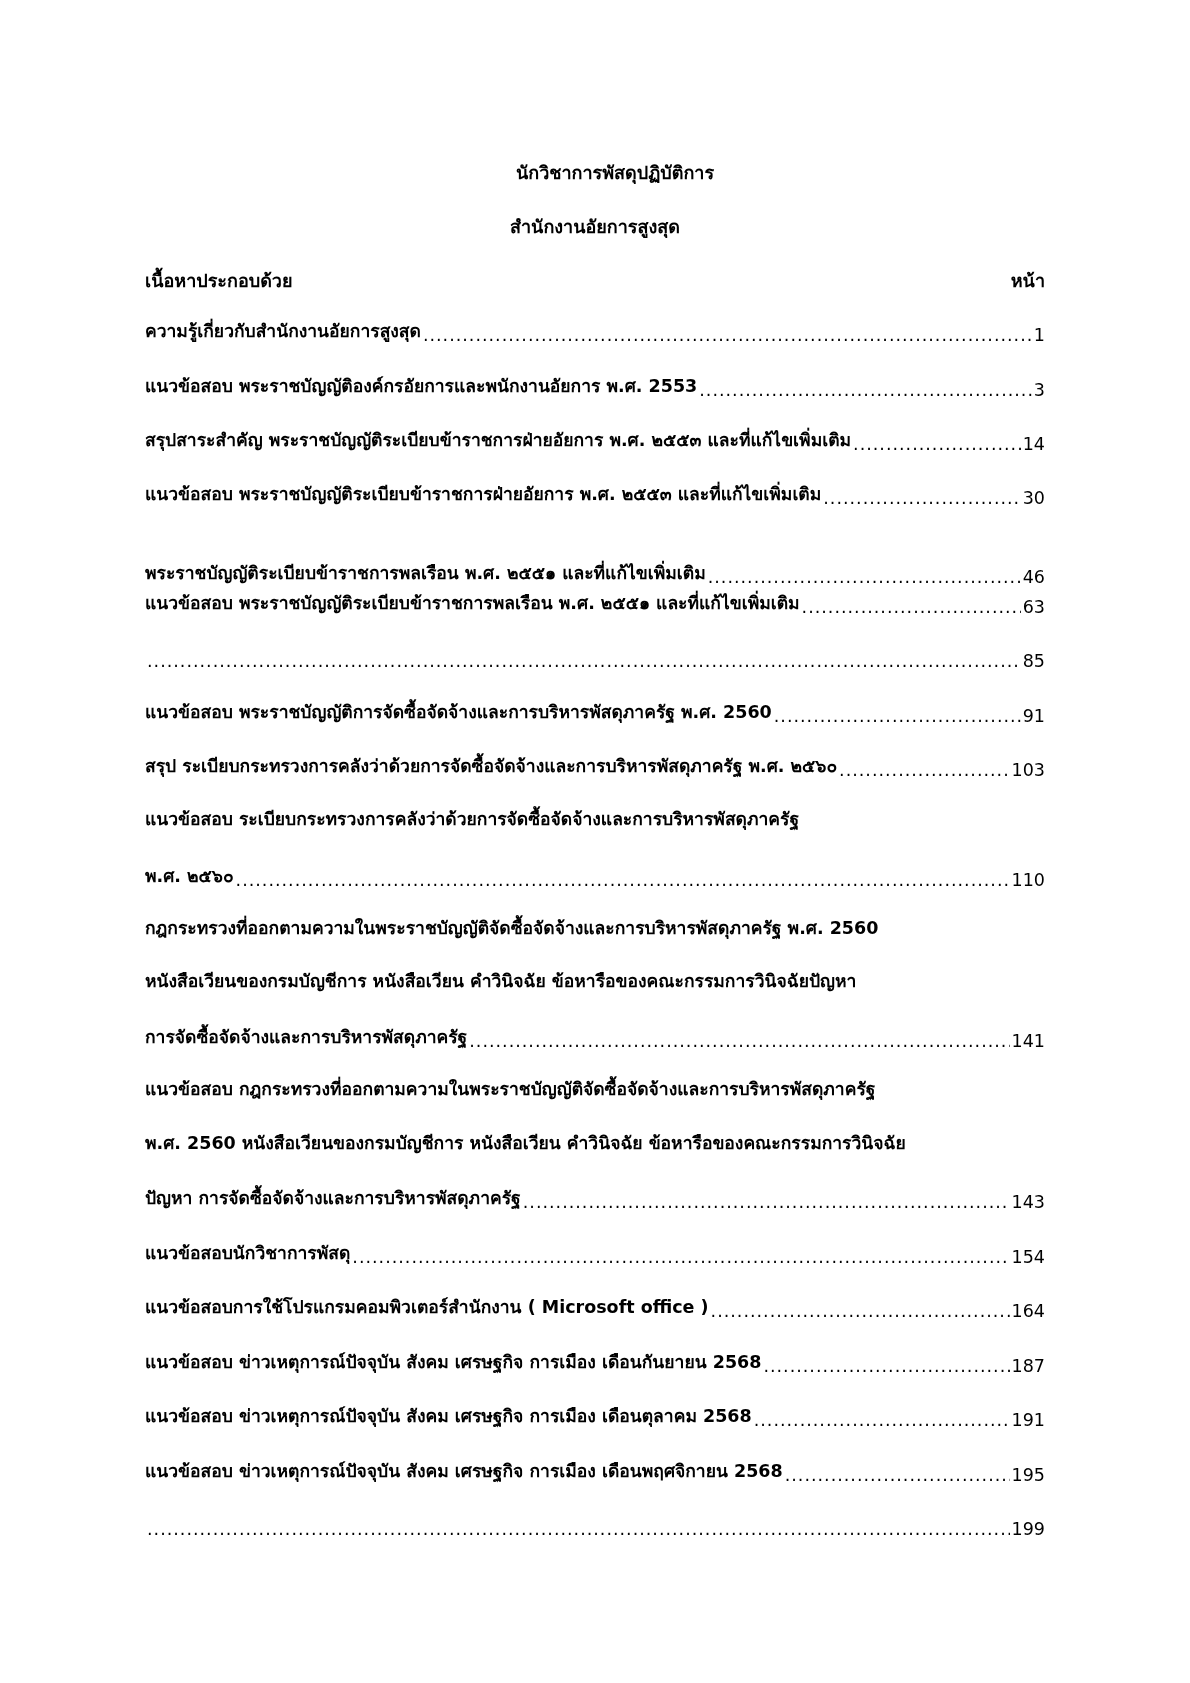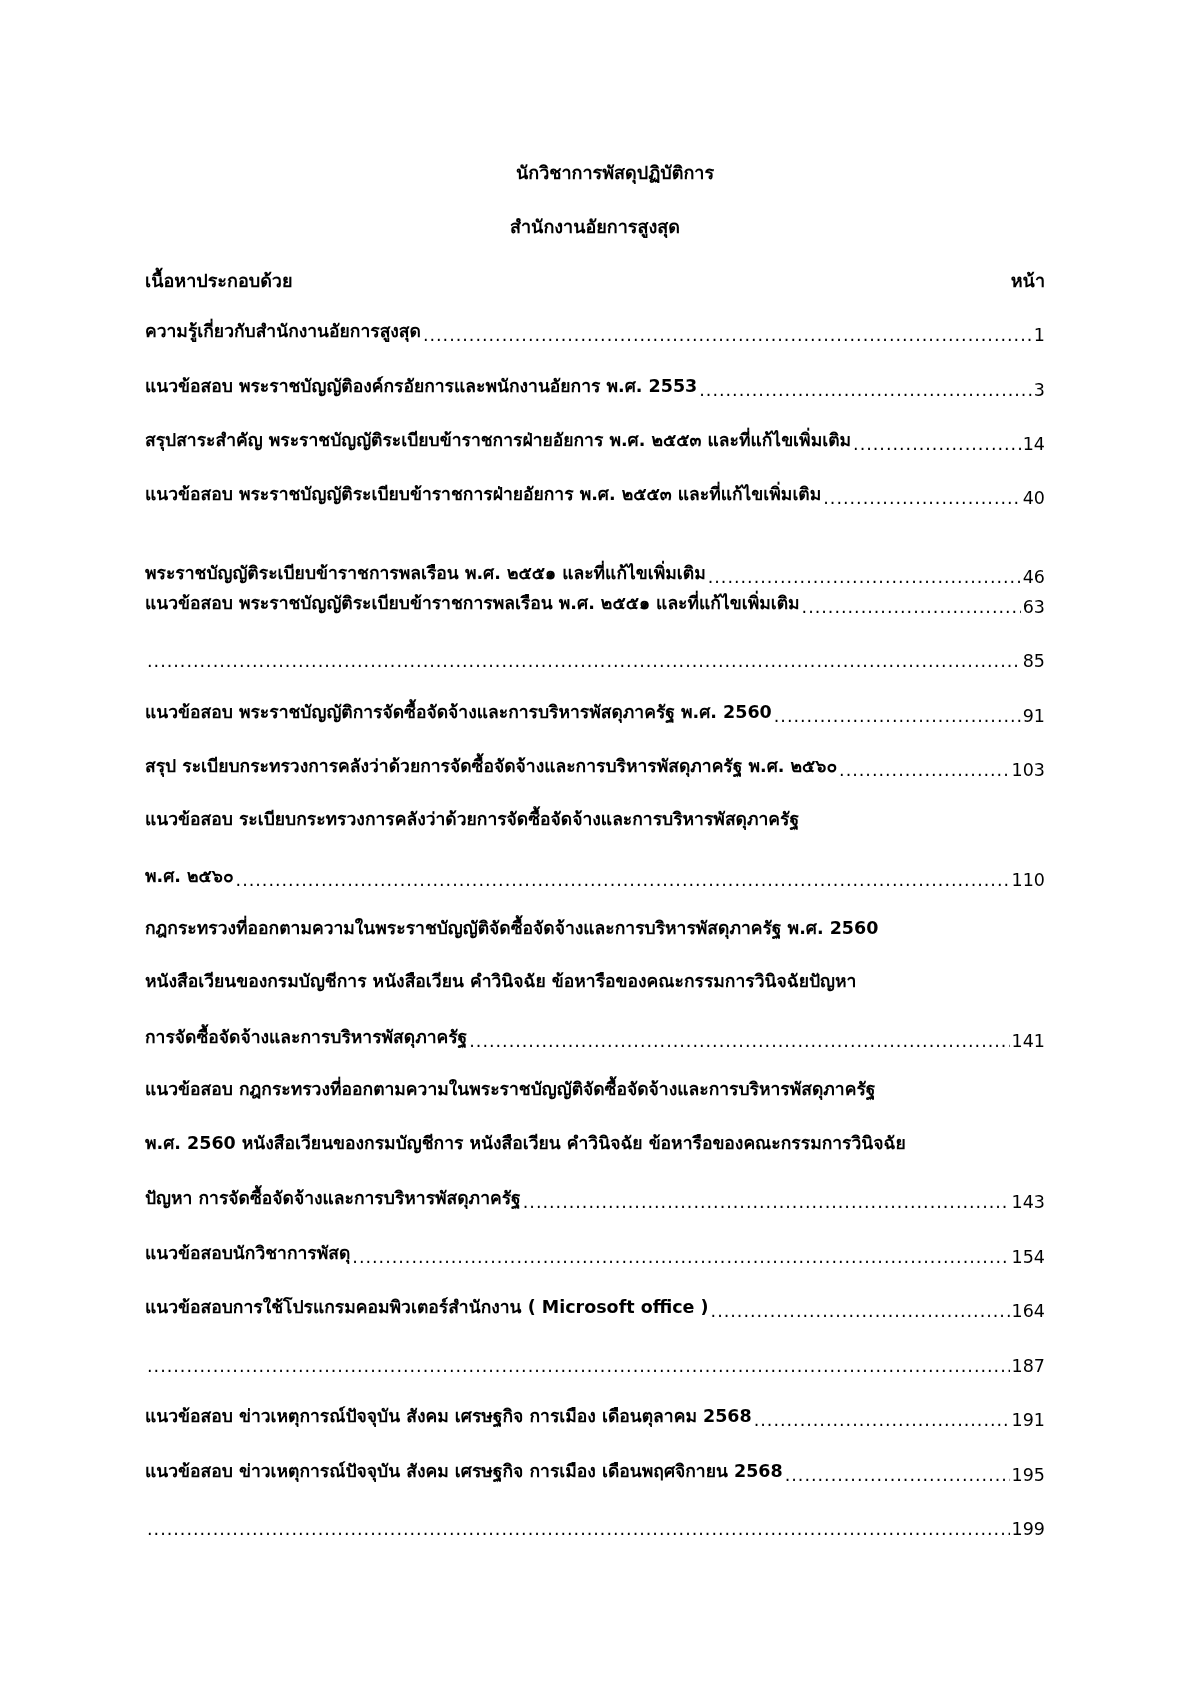--- a/index.html
+++ b/index.html
@@ -43,21 +43,21 @@
         <span class="pg">3</span>
     </div>
     <div class="row" style="top:424px">
       <span class="lbl">สรุปสาระสำคัญ พระราชบัญญัติระเบียบข้าราชการฝ่ายอัยการ พ.ศ. ๒๕๕๓ และที่แก้ไขเพิ่มเติม</span>
         <span class="dots"></span>
         <span class="pg">14</span>
     </div>
     <div class="row" style="top:478px">
       <span class="lbl">แนวข้อสอบ พระราชบัญญัติระเบียบข้าราชการฝ่ายอัยการ พ.ศ. ๒๕๕๓ และที่แก้ไขเพิ่มเติม</span>
         <span class="dots"></span>
-        <span class="pg">40</span>
+        <span class="pg">30</span>
     </div>
     <div class="row" style="top:557px">
       <span class="lbl">พระราชบัญญัติระเบียบข้าราชการพลเรือน พ.ศ. ๒๕๕๑ และที่แก้ไขเพิ่มเติม</span>
         <span class="dots"></span>
         <span class="pg">46</span>
     </div>
     <div class="row" style="top:587px">
       <span class="lbl">แนวข้อสอบ พระราชบัญญัติระเบียบข้าราชการพลเรือน พ.ศ. ๒๕๕๑ และที่แก้ไขเพิ่มเติม</span>
         <span class="dots"></span>
         <span class="pg">63</span>
@@ -104,20 +104,21 @@
       <span class="lbl">แนวข้อสอบนักวิชาการพัสดุ</span>
         <span class="dots"></span>
         <span class="pg">154</span>
     </div>
     <div class="row" style="top:1291px">
       <span class="lbl">แนวข้อสอบการใช้โปรแกรมคอมพิวเตอร์สำนักงาน ( Microsoft office )</span>
         <span class="dots"></span>
         <span class="pg">164</span>
     </div>
     <div class="row" style="top:1346px">
+      <span class="lbl">แนวข้อสอบ ข่าวเหตุการณ์ปัจจุบัน สังคม เศรษฐกิจ การเมือง เดือนกันยายน 2568</span>
         <span class="dots"></span>
         <span class="pg">187</span>
     </div>
     <div class="row" style="top:1400px">
       <span class="lbl">แนวข้อสอบ ข่าวเหตุการณ์ปัจจุบัน สังคม เศรษฐกิจ การเมือง เดือนตุลาคม 2568</span>
         <span class="dots"></span>
         <span class="pg">191</span>
     </div>
     <div class="row" style="top:1455px">
       <span class="lbl">แนวข้อสอบ ข่าวเหตุการณ์ปัจจุบัน สังคม เศรษฐกิจ การเมือง เดือนพฤศจิกายน 2568</span>

